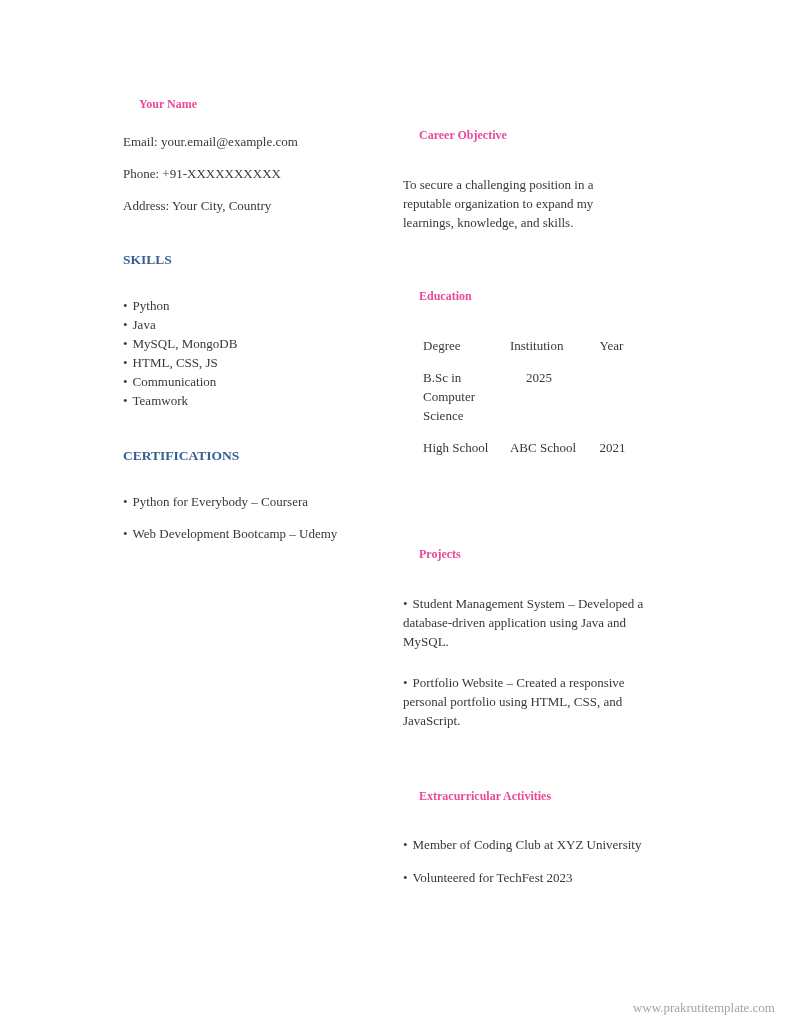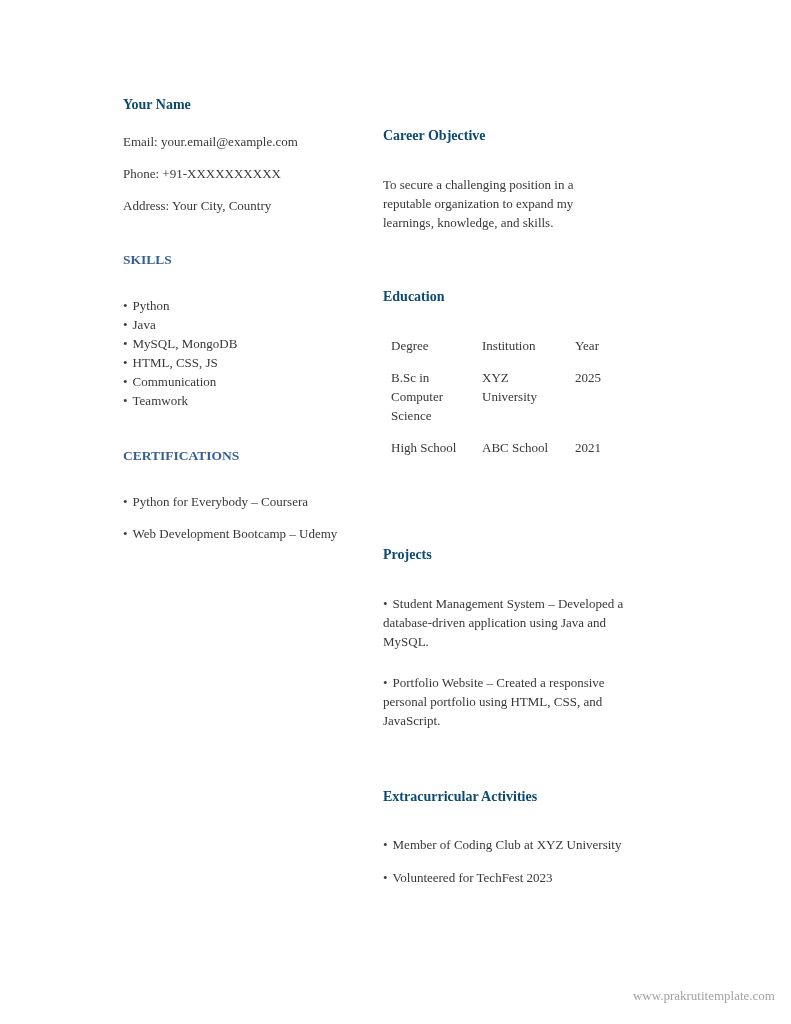--- a/index.html
+++ b/index.html
@@ -19,31 +19,31 @@
   }
   
   .col-left {
     position: absolute;
     left: 123px;
     top: 88px;
     width: 270px;
   }
   .col-right {
     position: absolute;
-    left: 383px;
+    left: 403px;
     top: 118px;
     width: 242px;
   }
   
   .h-main {
-    margin: 0;
-    font-size: 14px;
+    margin: 16px;
+    font-size: 12px;
     line-height: 19px;
     font-weight: bold;
-    color: #0c4a6e;
+    color: #ec4899;
   }
   .h-sub {
     margin: 0;
     font-size: 13.5px;
     line-height: 17px;
     font-weight: bold;
     color: #365f91;
   }
   
   p {
@@ -62,37 +62,37 @@
   .skills-heading    { margin-top: 36px; }
   .skills-list       { margin: 28px 0 0 0; padding: 0; list-style: none; }
   .skills-list li    { line-height: 19px; }
   .certs-heading     { margin-top: 37px; }
   .cert-item-0       { margin-top: 28px; }
   .cert-item-1       { margin-top: 13px; }
   
   .objective-heading  { margin-top: 8px; }
   .objective-text     { margin-top: 30px; }
   .education-heading  { margin-top: 55px; }
-  .edu-table          { margin-top: 30px; }
+  .edu-table          { margin-top: 30px; margin-left: 12px; }
   .edu-row            { display: flex; margin-top: 13px; line-height: 19px; }
   .edu-row.head       { margin-top: 0; }
   .edu-c1             { margin-left: 8px;  width: 80px; }
   .edu-c2             { margin-left: 11px; width: 70px; }
   .edu-c3             { margin-left: 23px; width: 48px; }
   .projects-heading   { margin-top: 88px; }
   .proj-item-0        { margin-top: 30px; }
   .proj-item-1        { margin-top: 22px; }
   .activities-heading { margin-top: 57px; }
   .act-item-0         { margin-top: 29px; }
   .act-item-1         { margin-top: 14px; }
   
   .footer {
     position: absolute;
     right: 16px;
-    bottom: 20px;
+    bottom: 8px;
     font-size: 13px;
     color: #a3a3a3;
     line-height: 16px;
   }
 </style>
 </head>
 <body>
 
 <div class="page">
 
@@ -133,21 +133,20 @@
     <h2 class="h-main education-heading">Education</h2>
 
     <div class="edu-table">
       <div class="edu-row head">
         <div class="edu-c1">Degree</div>
         <div class="edu-c2">Institution</div>
         <div class="edu-c3">Year</div>
       </div>
       <div class="edu-row">
         <div class="edu-c1">B.Sc in Computer Science</div>
-        <div class="edu-c2">XYZ University</div>
         <div class="edu-c3">2025</div>
       </div>
       <div class="edu-row">
         <div class="edu-c1">High School</div>
         <div class="edu-c2">ABC School</div>
         <div class="edu-c3">2021</div>
       </div>
     </div>
 
     <h2 class="h-main projects-heading">Projects</h2>

